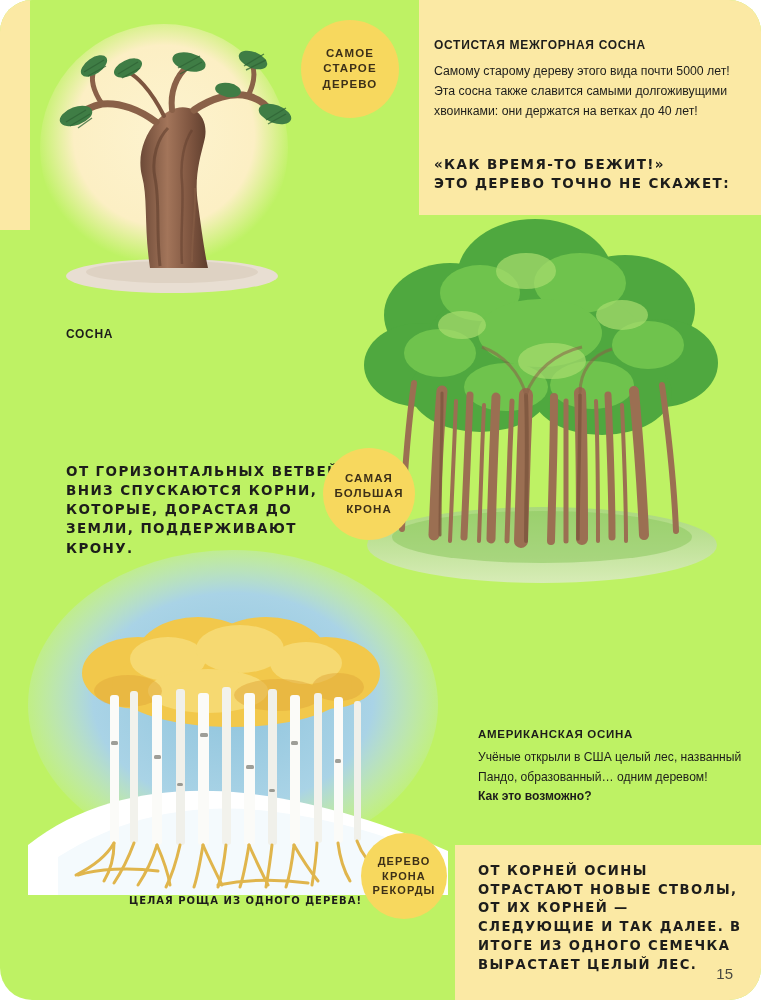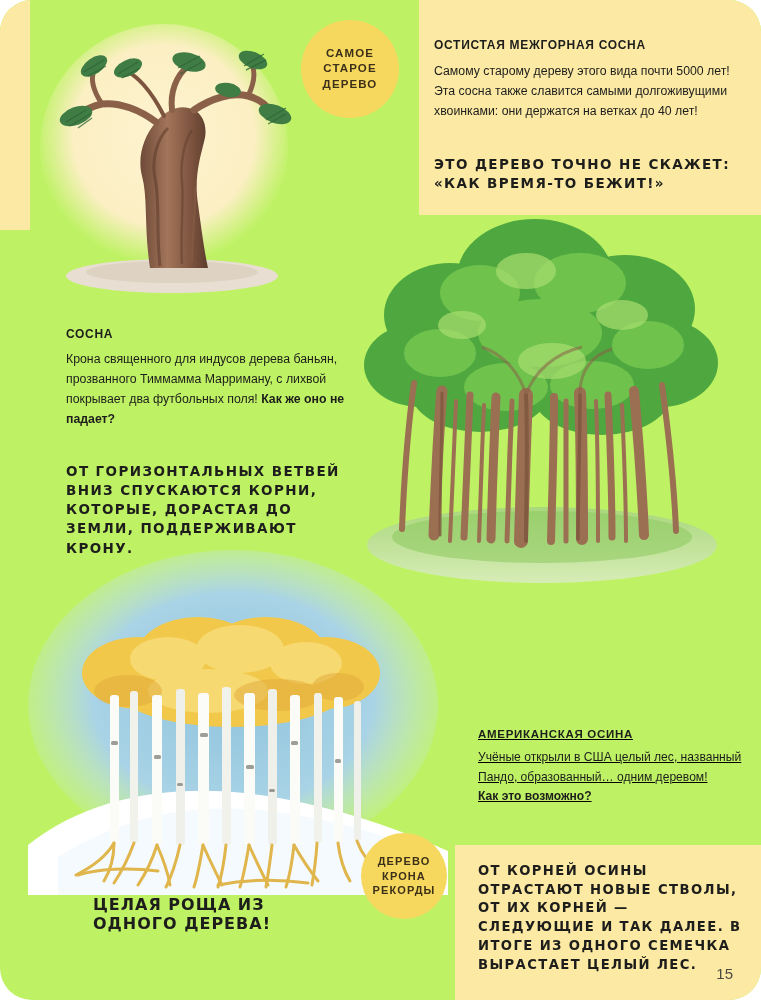--- a/index.html
+++ b/index.html
@@ -124,39 +124,38 @@
     left: 66px; top: 462px;
     width: 300px;
     font-size: 13.5px;
   }
 
   
   #aspen-block {
     position: absolute;
     left: 478px; top: 728px;
     width: 268px;
-    text-decoration: underline;
   }
   #aspen-block .title { font-size: 11.5px; margin-bottom: 8px; }
   #aspen-block .body-text { font-size: 12.1px; }
   #aspen-block .body-text b { font-weight: bold; }
   #aspen-quote {
     position: absolute;
     left: 478px; top: 862px;
     width: 272px;
     font-size: 13.2px;
     text-align: left;
   }
 
   #grove-caption {
     position: absolute;
-    left: 93px; top: 895px;
+    left: 112px; top: 895px;
     width: 250px;
-    font-size: 16px;
-    text-align: left;
+    font-size: 10px;
+    text-align: right;
     font-family: "DejaVu Sans", sans-serif;
     font-weight: bold;
     letter-spacing: 1px;
     color: #1d1d1b;
   }
 
   #page-number {
     position: absolute;
     right: 28px; bottom: 18px;
     font-size: 15px;
@@ -386,44 +385,47 @@
   </div>
 
   <div class="badge" id="badge-oldest">
     <div>
       <span>САМОЕ</span>
       <span>СТАРОЕ</span>
       <span>ДЕРЕВО</span>
     </div>
   </div>
 
+  <div class="badge" id="badge-crown">
+    <div>
+      <span>САМАЯ</span>
+      <span>БОЛЬШАЯ</span>
+      <span>КРОНА</span>
+    </div>
+  </div>
 
   <div class="badge" id="badge-records">
     <div>
       <span>ДЕРЕВО</span>
       <span>КРОНА</span>
       <span>РЕКОРДЫ</span>
     </div>
   </div>
 
   <div id="pine-block">
     <div class="title">ОСТИСТАЯ МЕЖГОРНАЯ СОСНА</div>
     <div class="body-text">Самому старому дереву этого вида почти 5000 лет! Эта сосна также славится самыми долгоживущими хвоинками: они держатся на ветках до 40 лет!</div>
   </div>
   <div id="pine-quote" class="hand">
+    <div>«КАК ВРЕМЯ-ТО БЕЖИТ!»</div>
     <div>ЭТО ДЕРЕВО ТОЧНО НЕ СКАЖЕТ:</div>
-    <div>«КАК ВРЕМЯ-ТО БЕЖИТ!»</div>
   </div>
 
   <div id="banyan-block">
     <div class="title">СОСНА</div>
-    <div class="body-text">
-      <span>Крона священного для индусов дерева баньян, прозванного Тиммамма Марриману, с лихвой покрывает два футбольных поля!</span>
-      <b>Как же оно не падает?</b>
-    </div>
   </div>
   <div id="banyan-quote" class="hand">ОТ ГОРИЗОНТАЛЬНЫХ ВЕТВЕЙ ВНИЗ СПУСКАЮТСЯ КОРНИ, КОТОРЫЕ, ДОРАСТАЯ ДО ЗЕМЛИ, ПОДДЕРЖИВАЮТ КРОНУ.</div>
 
   <div id="aspen-block">
     <div class="title">АМЕРИКАНСКАЯ ОСИНА</div>
     <div class="body-text">
       <span>Учёные открыли в США целый лес, названный Пандо, образованный… одним деревом!</span><br>
       <b>Как это возможно?</b>
     </div>
   </div>

